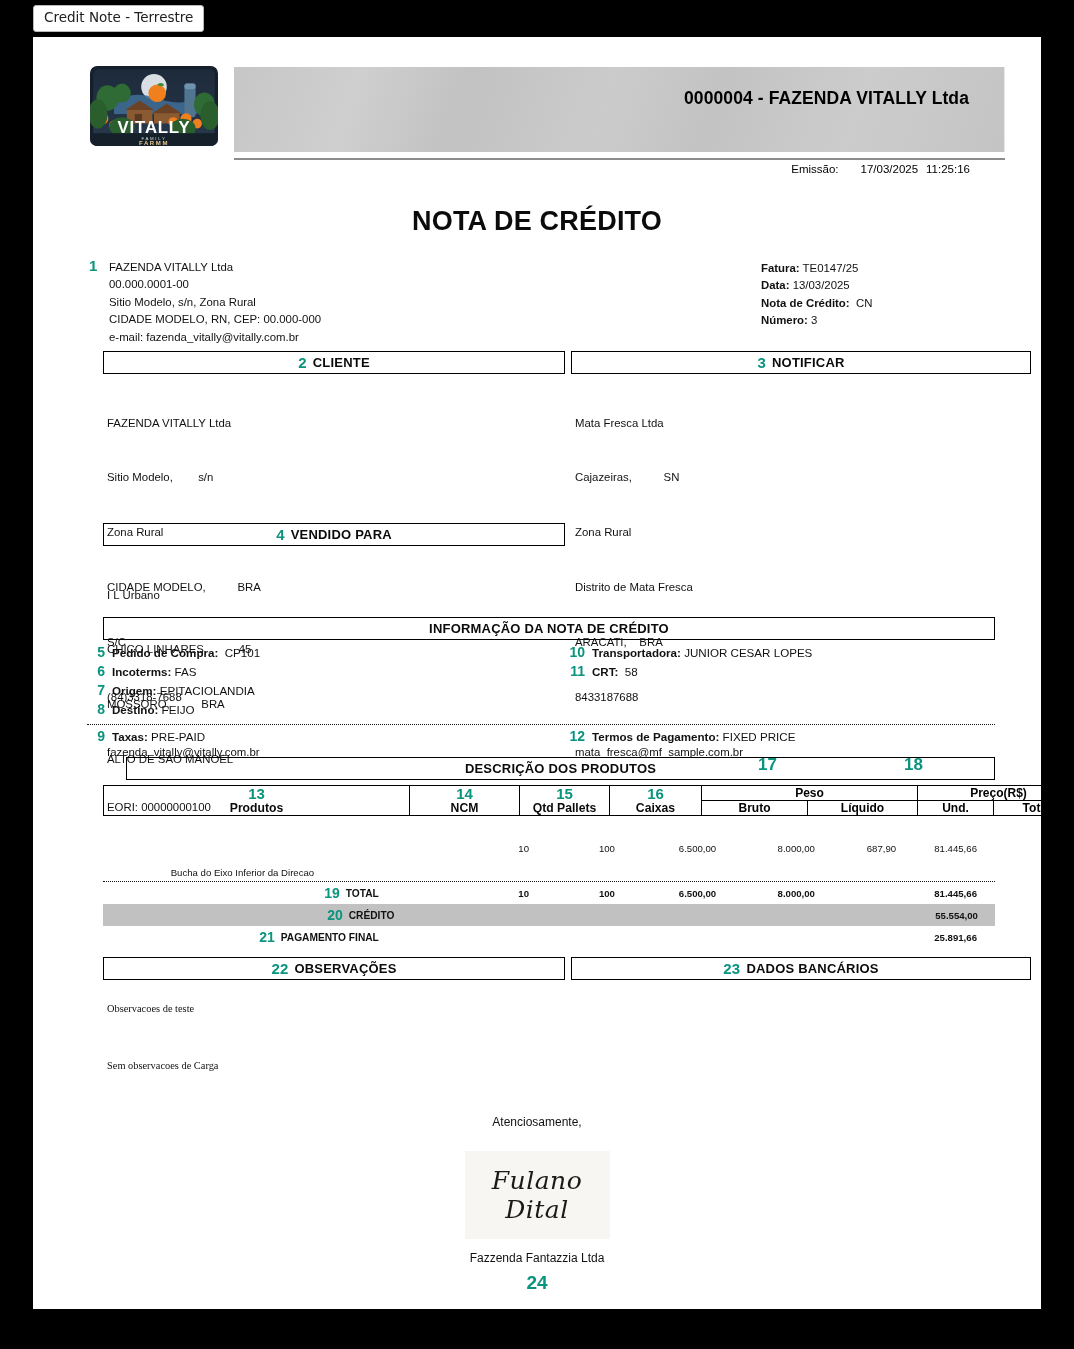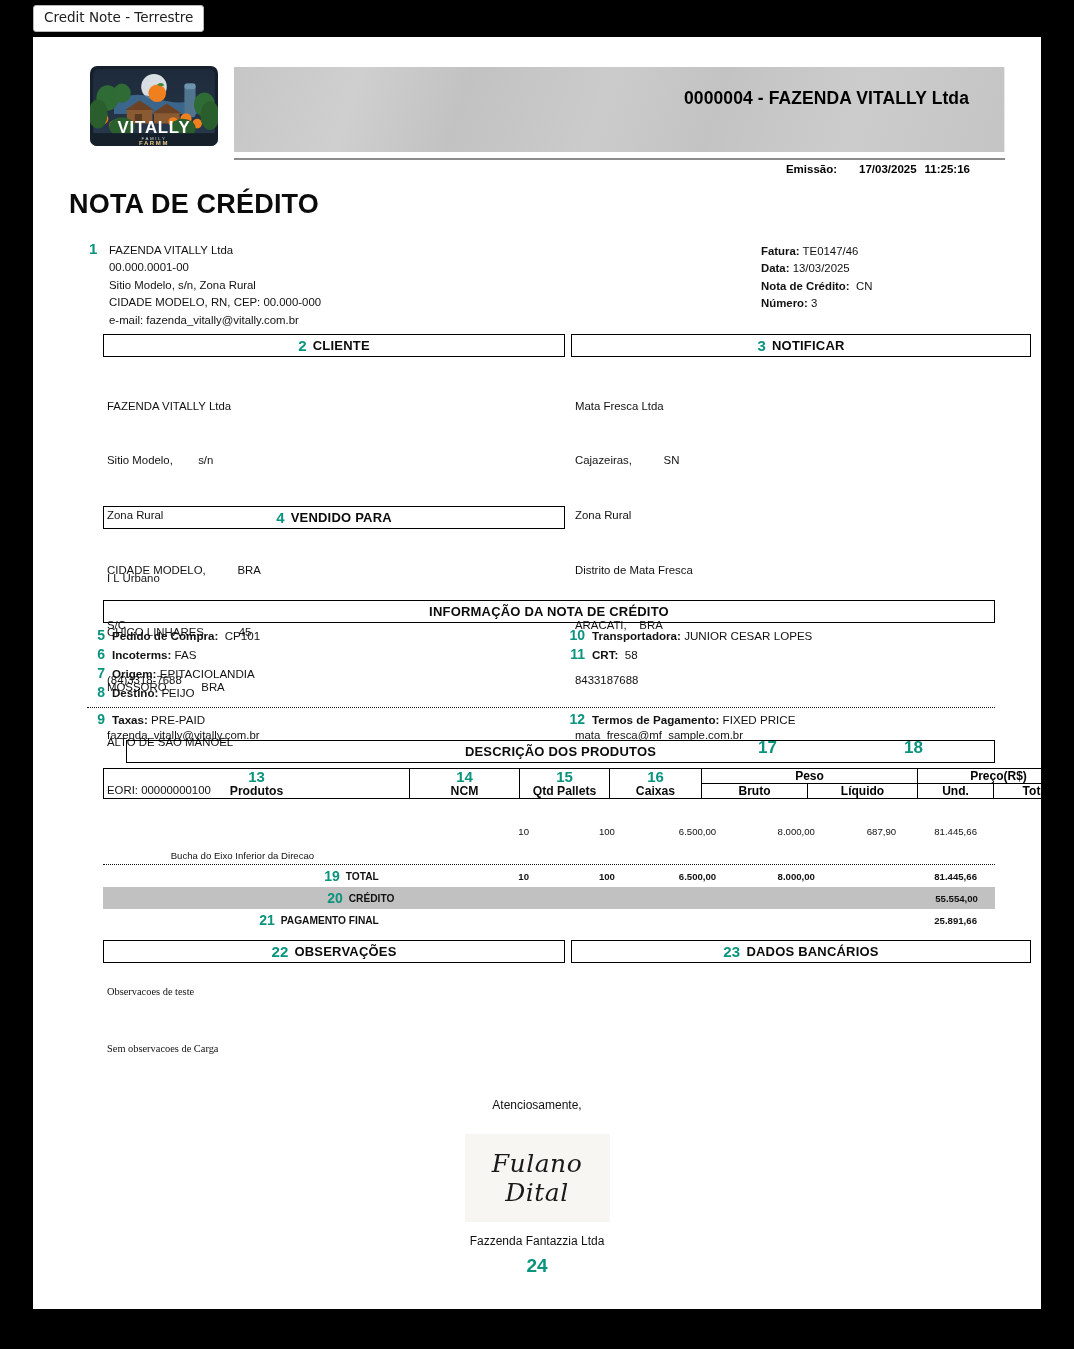--- a/index.html
+++ b/index.html
@@ -67,32 +67,33 @@
     font-size: 17.5px; font-weight: bold; color: #000;
     letter-spacing: .1px;
     font-family: "Liberation Sans", sans-serif;
   }
   .hdr-rule {
     position: absolute; left: 165px; right: 0; top: 92px;
     height: 2px; background: #8c8c8c;
   }
   .hdr-emissao {
     position: absolute; right: 35px; top: 97px;
-    font-size: 11.5px; font-weight: bold; color: #000;
+    font-size: 11.5px; font-weight: normal; color: #000;
     white-space: nowrap;
   }
   .hdr-emissao .lbl { margin-right: 22px; }
   .hdr-emissao .v2 { margin-left: 8px; }
 
   
   .doc-title {
+    text-align: center;
     font-size: 27px;
     font-weight: bold;
     color: #0b0b0b;
-    margin-top: 16px;
+    margin-top: 33px;
     letter-spacing: .2px;
   }
 
   
   .num {
     color: #0a947e;
     font-weight: bold;
   }
 
   
@@ -284,21 +285,21 @@
       <div class="meta-row">
         <div class="from-num">1</div>
         <div class="from-block">
           <div>FAZENDA VITALLY Ltda</div>
           <div>00.000.0001-00</div>
           <div>Sitio Modelo, s/n, Zona Rural</div>
           <div>CIDADE MODELO, RN, CEP: 00.000-000</div>
           <div>e-mail: fazenda_vitally@vitally.com.br</div>
         </div>
         <div class="inv-block">
-          <div><b>Fatura:</b> <span>TE0147/46</span></div>
+          <div><b>Fatura:</b> <span>TE0147/25</span></div>
           <div><b>Data:</b> <span>13/03/2025</span></div>
           <div><b>Nota de Crédito:</b>&nbsp; <span>CN</span></div>
           <div><b>Número:</b> <span>3</span></div>
         </div>
       </div>
 
       <div class="two-col" style="height:172px;">
         <div class="col-l">
           <div class="sec-bar">
             <span class="num">2</span>

